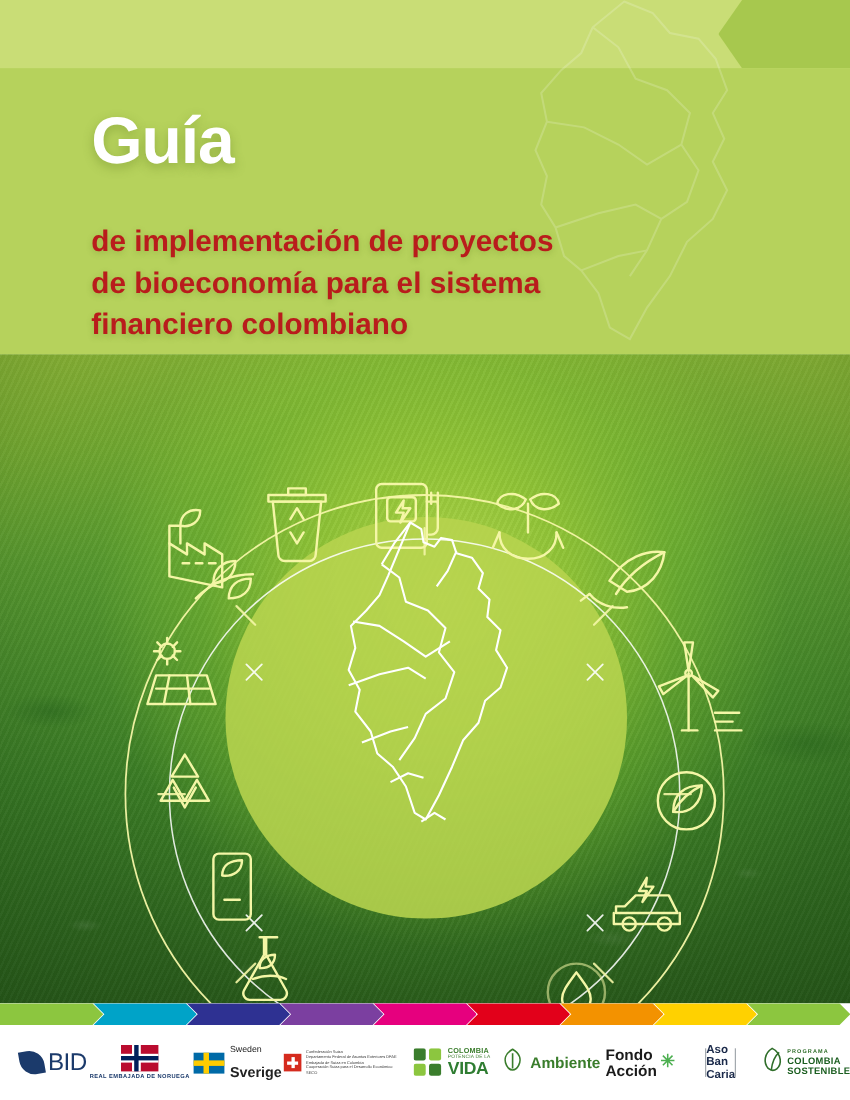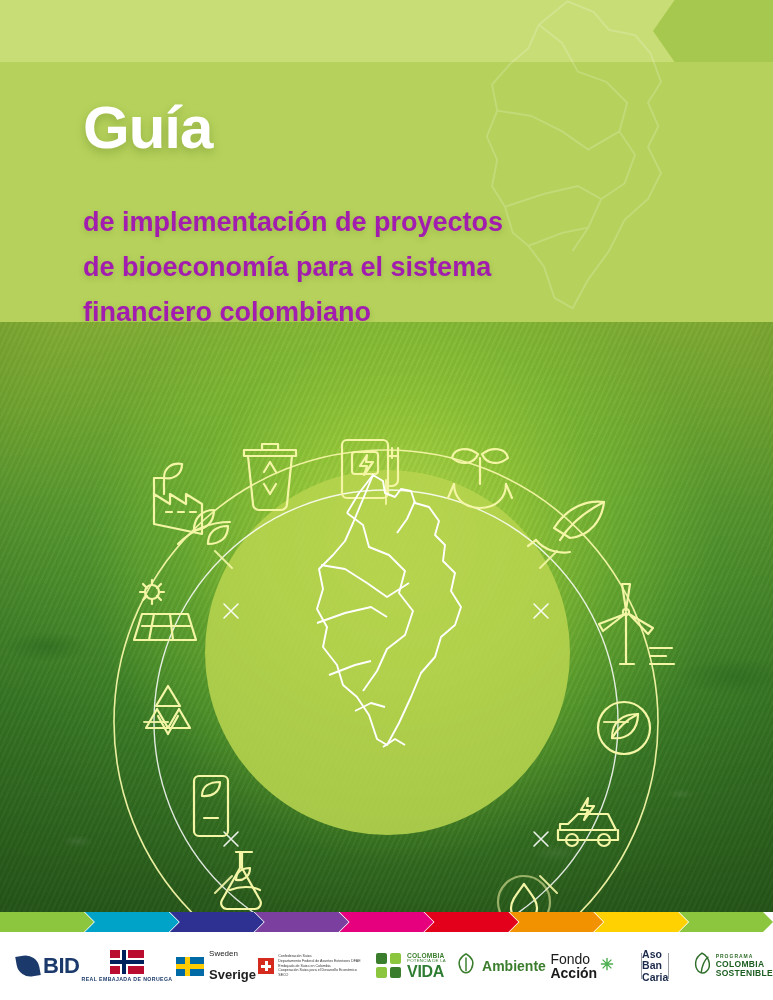--- a/index.html
+++ b/index.html
@@ -53,23 +53,23 @@
     line-height: 96px;
     font-weight: bold;
     color: #ffffff;
     letter-spacing: -1px;
     text-shadow: 0 4px 10px rgba(80,110,20,0.35);
   }
   .title-sub {
     position: absolute;
     left: 83px; top: 200px;
     font-size: 27px;
-    line-height: 45px;
+    line-height: 38px;
     font-weight: bold;
-    color: #a21caf;
+    color: #b91c1c;
     text-shadow: 0 2px 6px rgba(80,110,20,0.28);
     white-space: pre-line;
   }
 
   
   .hero {
     position: absolute;
     left: 0; top: 322px;
     width: 773px; height: 590px;
     overflow: hidden;
@@ -152,21 +152,21 @@
     width: 1px; height: 26px; background: #9aa0a6;
   }
 
   .bid-wrap { display: flex; align-items: center; gap: 4px; padding-left: 16px; }
   .bid-leaf {
     width: 22px; height: 22px;
     background: #1b3a6b;
     border-radius: 0 14px 0 14px;
     transform: rotate(-10deg);
   }
-  .bid-text { font-size: 22px; font-weight: bold; color: #1b3a6b; letter-spacing: -0.5px; }
+  .bid-text { font-size: 22px; font-weight: normal; color: #1b3a6b; letter-spacing: -0.5px; }
 
   .norway { text-align: center; line-height: 1.1; }
   .norway-flag {
     width: 34px; height: 24px; margin: 0 auto 3px auto;
     background: #ba0c2f;
     position: relative;
   }
   .norway-flag:before {
     content: ""; position: absolute; left: 10px; top: 0; width: 8px; height: 24px;
     background: #fff; box-shadow: none;
@@ -202,21 +202,21 @@
   .cv-mark { width: 26px; height: 26px; position: relative; }
   .cv-text { line-height: 1; text-align: left; }
   .cv-text .t1 { font-size: 6.6px; color: #3a7d2c; font-weight: bold; letter-spacing: 0.2px; }
   .cv-text .t2 { font-size: 4.4px; color: #3a7d2c; letter-spacing: 0.2px; }
   .cv-text .t3 { font-size: 16px; color: #2f7d32; font-weight: bold; letter-spacing: -0.3px; }
 
   .ambiente { display: flex; align-items: center; gap: 5px; }
   .ambiente-text { font-size: 14px; color: #3a7d2c; font-weight: bold; }
 
   .fondo { line-height: 1.02; }
-  .fondo .f1 { font-size: 14px; font-weight: normal; color: #1a1a1a; }
+  .fondo .f1 { font-size: 14px; font-weight: bold; color: #1a1a1a; }
   .fondo .f2 { font-size: 14px; font-weight: bold; color: #1a1a1a; }
 
   .asoban { font-size: 10.5px; font-weight: bold; color: #1b2a4a; line-height: 1.05; }
 
   .sostenible { display: flex; align-items: center; gap: 4px; }
   .sostenible-text { line-height: 1.05; }
   .sostenible-text .b1 { font-size: 5px; color: #2f6e2a; font-weight: bold; letter-spacing: 1px; }
   .sostenible-text .b2 { font-size: 8.5px; color: #1b5e20; font-weight: bold; letter-spacing: 0.3px; }
   .sostenible-text .b3 { font-size: 8.5px; color: #1b5e20; font-weight: bold; letter-spacing: 0.3px; }
 </style>

